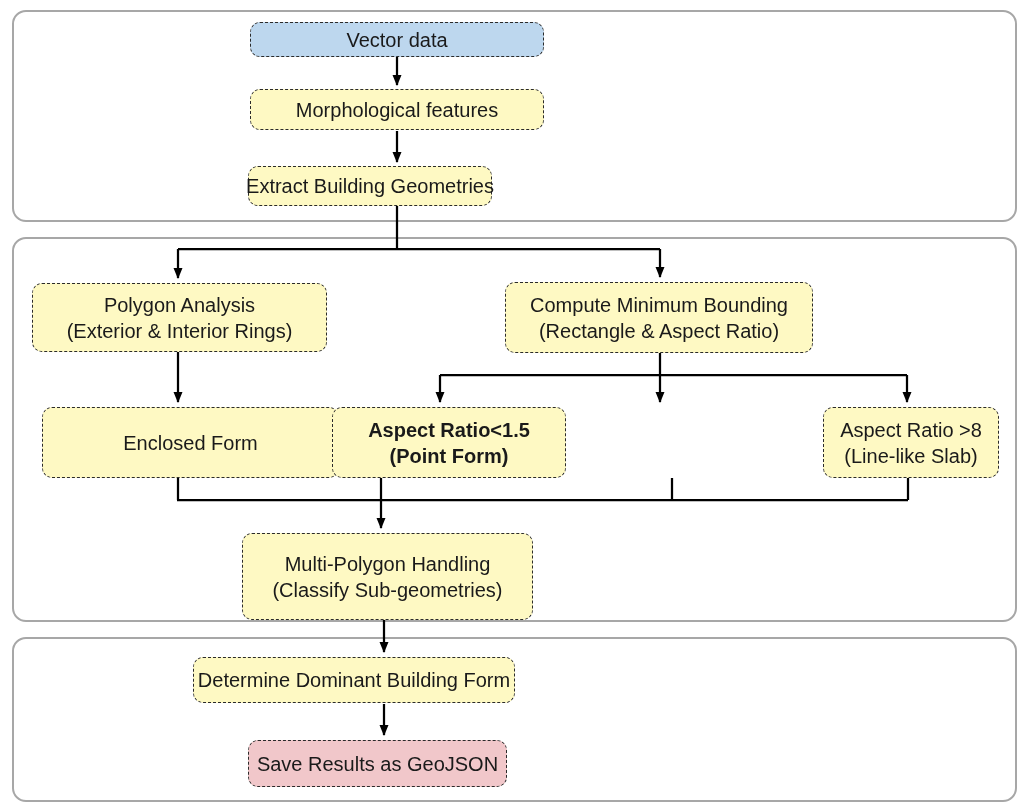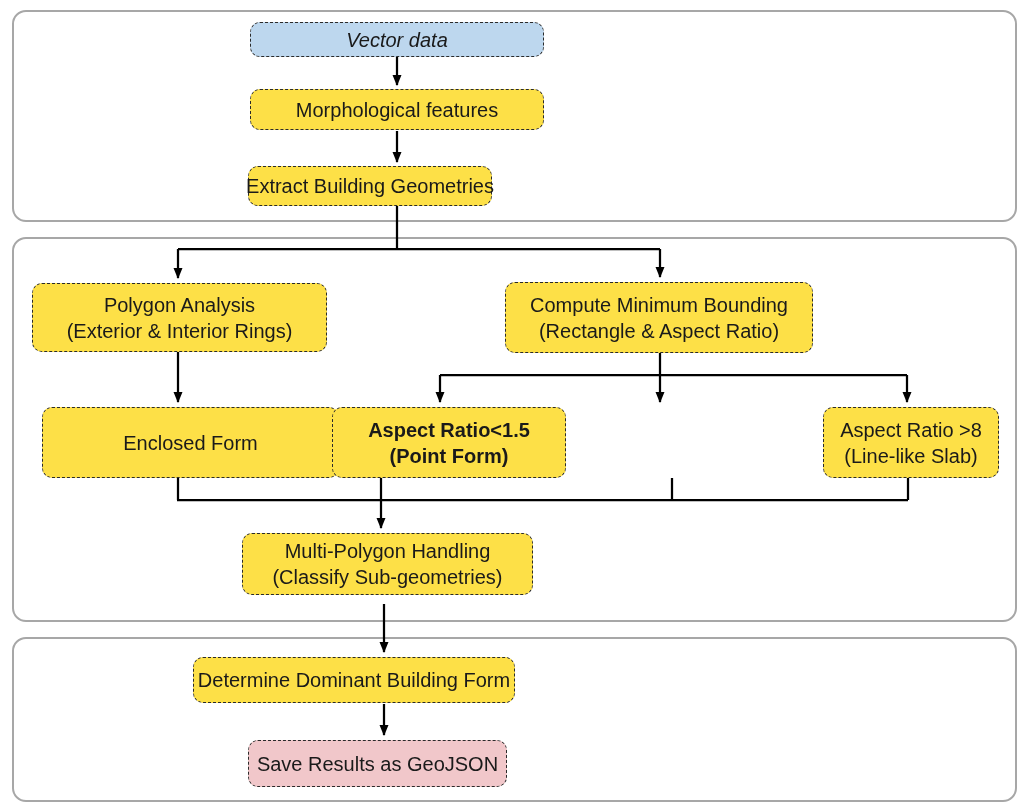--- a/index.html
+++ b/index.html
@@ -35,21 +35,21 @@
   }
   .connector-layer path, .connector-layer line {
     stroke: var(--arrow-color);
     stroke-width: 2.25;
     fill: none;
   }
   .node {
     position: absolute;
     border: 1.5px dashed var(--box-border);
     border-radius: 10px;
-    background: #fde047;
+    background: #fef9c3;
     display: flex;
     flex-direction: column;
     align-items: center;
     justify-content: center;
     text-align: center;
     font-size: 20px;
     line-height: 26px;
     white-space: nowrap;
   }
   .node.blue { background: var(--highlight-blue); }
@@ -87,21 +87,21 @@
     <line x1="907" y1="375" x2="907" y2="402" marker-end="url(#ah)"></line>
 
     <path d="M178,478 V500 M672,478 V500 M908,478 V500 M177,500 H908"></path>
     <line x1="381" y1="478" x2="381" y2="528" marker-end="url(#ah)"></line>
 
     <line x1="384" y1="604" x2="384" y2="652" marker-end="url(#ah)"></line>
 
     <line x1="384" y1="704" x2="384" y2="735" marker-end="url(#ah)"></line>
   </svg>
 
-  <div class="node blue" style="left:250px; top:22px; width:294px; height:35px;font-style:italic;">
+  <div class="node blue" style="left:250px; top:22px; width:294px; height:35px;">
     <span>Vector data</span>
   </div>
 
   <div class="node" style="left:250px; top:89px; width:294px; height:41px;">
     <span>Morphological features</span>
   </div>
 
   <div class="node" style="left:248px; top:166px; width:244px; height:40px;">
     <span>Extract Building Geometries</span>
   </div>
@@ -124,21 +124,21 @@
     <span>Aspect Ratio&lt;1.5</span>
     <span>(Point Form)</span>
   </div>
 
 
   <div class="node" style="left:823px; top:407px; width:176px; height:71px;">
     <span>Aspect Ratio &gt;8</span>
     <span>(Line-like Slab)</span>
   </div>
 
-  <div class="node" style="left:242px; top:533px; width:291px; height:62px;">
+  <div class="node" style="left:242px; top:533px; width:291px; height:87px;">
     <span>Multi-Polygon Handling</span>
     <span>(Classify Sub-geometries)</span>
   </div>
 
   <div class="node" style="left:193px; top:657px; width:322px; height:46px;">
     <span>Determine Dominant Building Form</span>
   </div>
 
   <div class="node pink" style="left:248px; top:740px; width:259px; height:47px;">
     <span>Save Results as GeoJSON</span>

